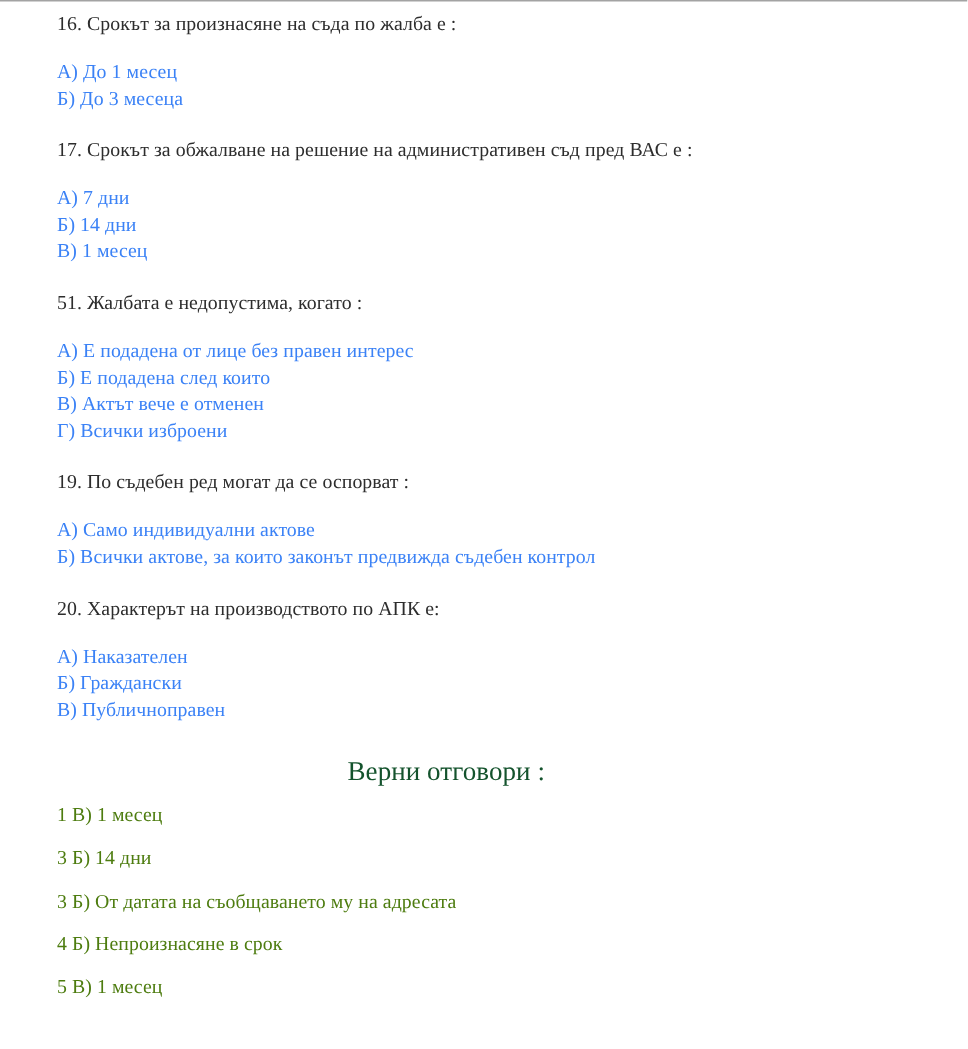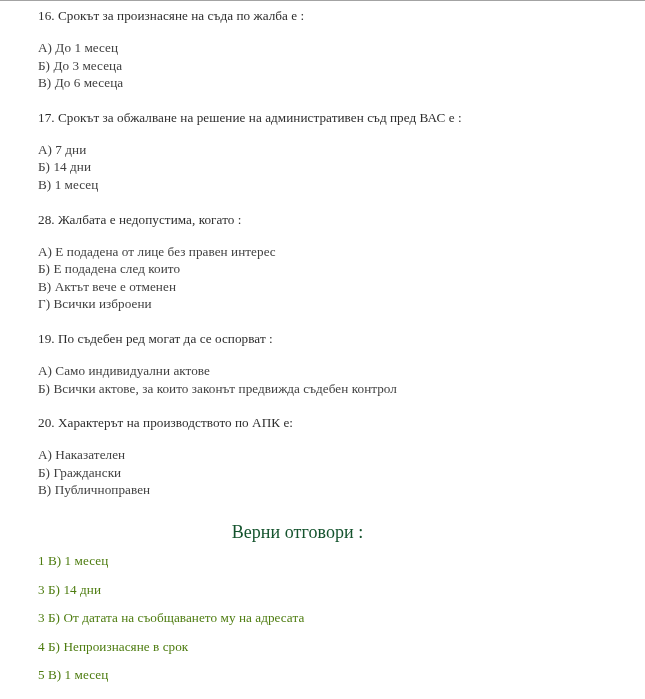--- a/index.html
+++ b/index.html
@@ -46,21 +46,21 @@
   .opts {
     margin: 0;
     padding: 0;
     list-style: none;
   }
   .opt {
     font-size: 13.2px;
     line-height: 17.6px;
     letter-spacing: 0.05px;
     white-space: nowrap;
-    color: #404040;
+    color: #3b82f6;
   }
   
   .gap-stem  { height: 16px; }
   .gap-block { height: 18px; }
 
   
   .answers-heading {
     text-align: center;
     font-size: 18px;
     line-height: 18px;
@@ -89,40 +89,39 @@
 <div class="page">
   <div class="content">
 
     <div class="qblock">
       <div class="gap-stem" style="height:7px"></div>
       <div class="qstem">16. Срокът за произнасяне на съда по жалба е :</div>
       <div class="gap-stem"></div>
       <ul class="opts">
         <li class="opt">А) До 1 месец</li>
         <li class="opt">Б) До 3 месеца</li>
-        <li class="opt">В) До 6 месеца</li>
       </ul>
     </div>
 
     <div class="gap-block"></div>
 
     <div class="qblock">
       <div class="qstem">17. Срокът за обжалване на решение на административен съд пред ВАС е :</div>
       <div class="gap-stem"></div>
       <ul class="opts">
         <li class="opt">А) 7 дни</li>
         <li class="opt">Б) 14 дни</li>
         <li class="opt">В) 1 месец</li>
       </ul>
     </div>
 
     <div class="gap-block"></div>
 
     <div class="qblock">
-      <div class="qstem">28. Жалбата е недопустима, когато :</div>
+      <div class="qstem">51. Жалбата е недопустима, когато :</div>
       <div class="gap-stem"></div>
       <ul class="opts">
         <li class="opt">А) Е подадена от лице без правен интерес</li>
         <li class="opt">Б) Е подадена след които</li>
         <li class="opt">В) Актът вече е отменен</li>
         <li class="opt">Г) Всички изброени</li>
       </ul>
     </div>
 
     <div class="gap-block"></div>

